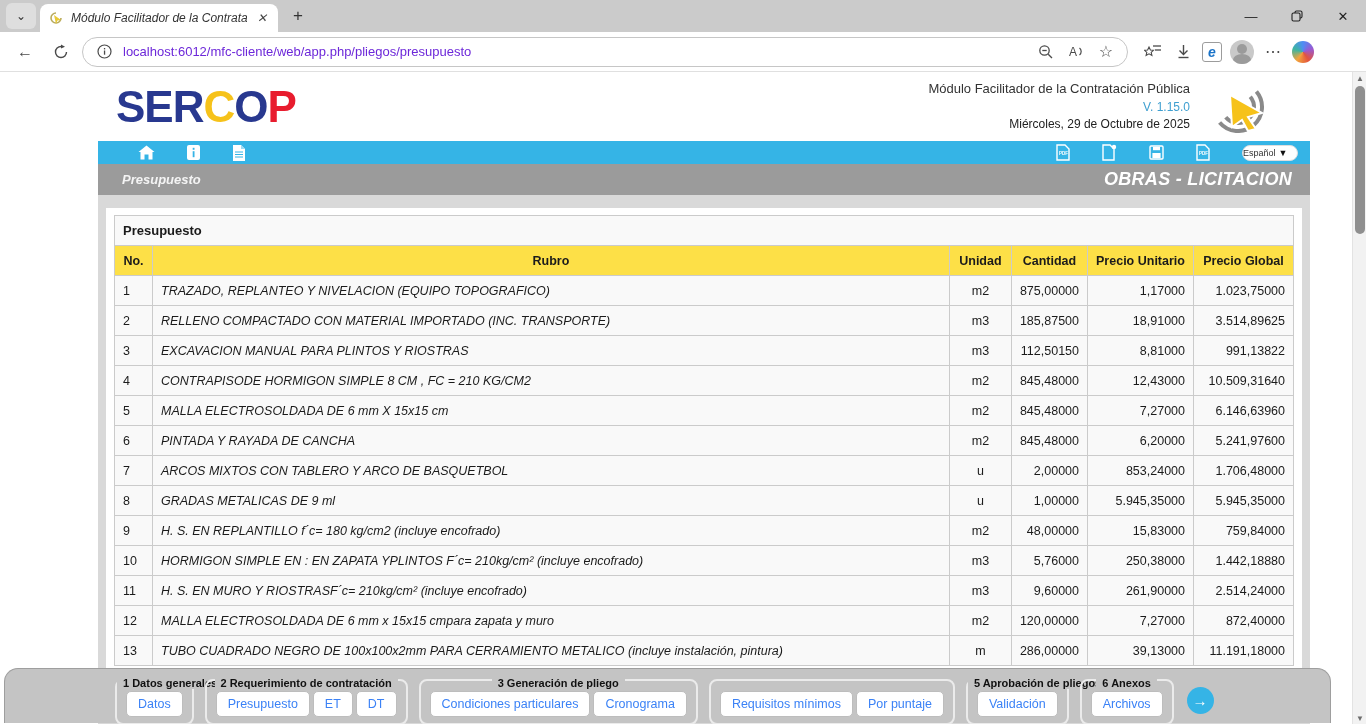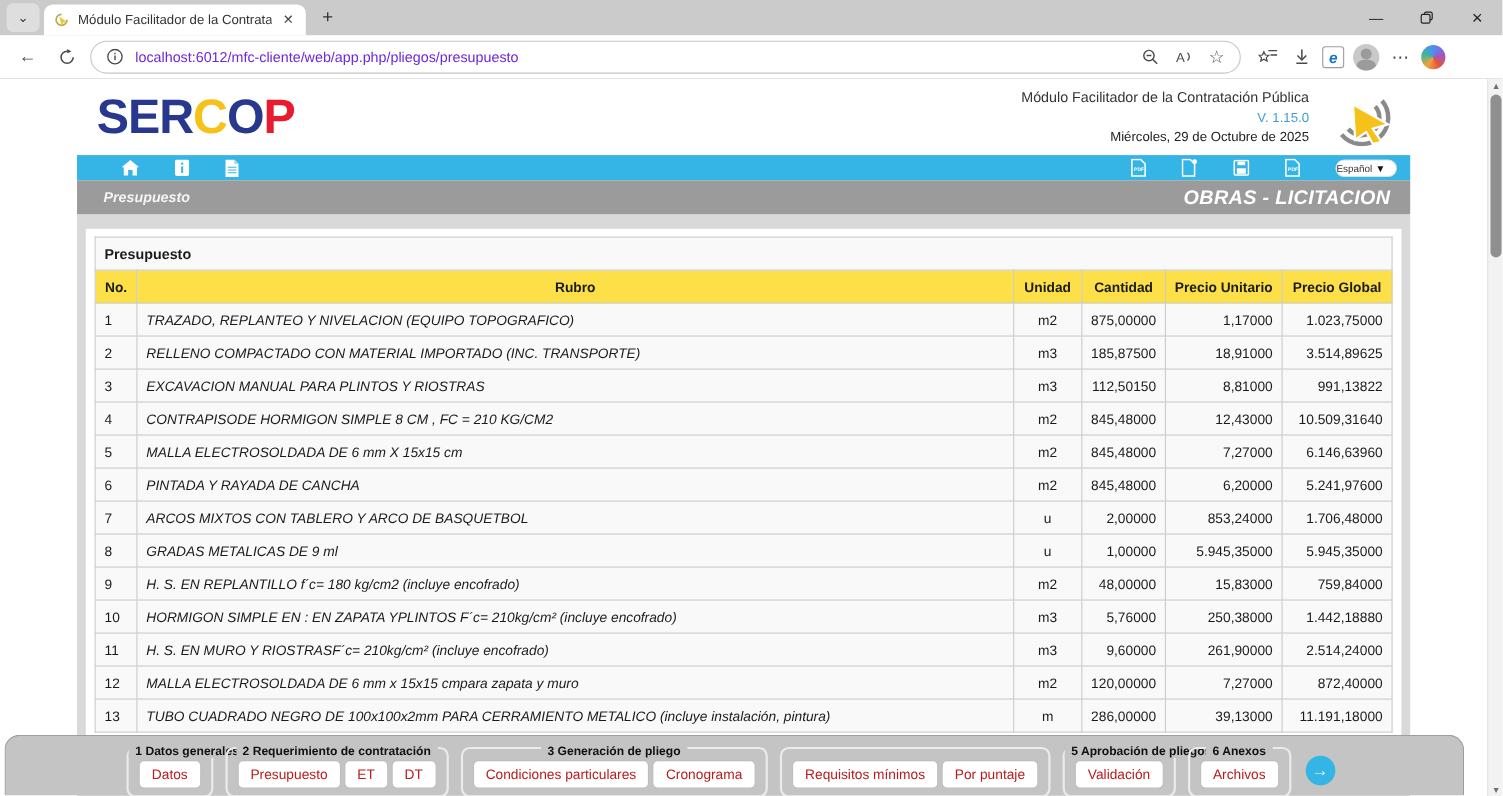--- a/index.html
+++ b/index.html
@@ -1,41 +1,41 @@
 <!DOCTYPE html>
 <html><head>
 <meta charset="utf-8">
 <style>
   * { margin:0; padding:0; box-sizing:border-box; }
   html,body { width:1366px; height:724px; overflow:hidden; font-family:"Liberation Sans", sans-serif; background:#fff; }
 
   
   .tab-strip { height:32px; background:#cbcbcb; display:flex; align-items:flex-end; position:relative; }
   .tab-search { width:30px; height:26px; margin:0 4px 3px 6px; border-radius:6px; background:#dedede; display:flex; align-items:center; justify-content:center; color:#333; font-size:12px; }
-  .tab { width:238px; height:28px; background:#fff; border-radius:8px 8px 0 0; display:flex; align-items:center; padding:0 8px; gap:7px; }
+  .tab { width:238px; height:28px; background:#fff; border-radius:8px 8px 0 0; display:flex; align-items:center; padding:0 8px; gap:7px;font-style:italic; }
   .tab-title { flex:1; font-size:12px; color:#333; white-space:nowrap; overflow:hidden; }
   .tab-close { color:#444; font-size:12px; padding:0 3px; }
   .new-tab { width:28px; height:26px; margin:0 0 3px 6px; display:flex; align-items:center; justify-content:center; color:#333; font-size:17px; }
   .win-controls { position:absolute; right:0; top:0; height:32px; display:flex; }
   .win-btn { width:46px; height:32px; display:flex; align-items:center; justify-content:center; color:#222; font-size:13px; }
 
   .toolbar { height:40px; background:#fff; border-bottom:1px solid #e0e0e0; display:flex; align-items:center; padding:0 10px; gap:6px; }
   .nav-ico { width:30px; height:30px; display:flex; align-items:center; justify-content:center; color:#4a4a4a; font-size:16px; }
   .address-bar { flex:1; height:30px; max-width:1046px; border:1px solid #c6c6c6; border-radius:16px; display:flex; align-items:center; padding:0 10px; gap:8px; background:#fff; }
   .url-text { flex:1; font-size:13px; color:#6d28d9; white-space:nowrap; overflow:hidden; }
   .pill-ico { width:22px; height:22px; display:flex; align-items:center; justify-content:center; color:#4a4a4a; }
   .tb-right { display:flex; align-items:center; gap:8px; padding-left:8px; }
   .avatar { width:24px; height:24px; border-radius:50%; background:#c9c9c9; position:relative; overflow:hidden; }
   .avatar:before { content:""; position:absolute; left:7px; top:4px; width:10px; height:10px; border-radius:50%; background:#9b9b9b; }
   .avatar:after { content:""; position:absolute; left:3px; top:14px; width:18px; height:12px; border-radius:50%; background:#9b9b9b; }
   .copilot { width:22px; height:22px; border-radius:50%; background:conic-gradient(#4e8df5,#9b59d0,#e2533f,#f2a33c,#3db5a0,#4e8df5); }
   .ie-badge { width:20px; height:20px; border:1px solid #9c9c9c; border-radius:3px; display:flex; align-items:center; justify-content:center; color:#1a73c8; font-weight:bold; font-size:14px; font-style:italic; background:#fff; }
 
   
-  .page { position:relative; width:1352px; height:651px; background:#fff; }
+  .page { position:relative; width:1352px; height:651px; background:#fff;padding-left:28px; }
 
   .site-header { height:69px; display:flex; align-items:center; padding:0 78px 0 88px; }
   .sercop-logo { font-size:44px; font-weight:bold; letter-spacing:-1px; line-height:1; }
   .lg-navy { color:#28388f; } .lg-yellow { color:#f6c21a; } .lg-red { color:#e81c2e; }
   .hdr-right { margin-left:auto; text-align:right; line-height:1.45; }
   .hdr-title { font-size:13px; color:#333; }
   .hdr-version { font-size:12px; color:#3f9fd0; }
   .hdr-date { font-size:12px; color:#222; }
   .swirl { margin-left:10px; }
 
@@ -63,21 +63,21 @@
   td.c-rubro { text-align:left; padding-left:12px;font-style:italic; }
   td.c-unidad { text-align:center; }
   td.c-num { text-align:right; padding-right:8px; }
 
   
   .bottom-bar { position:absolute; left:4px; bottom:0; width:1327px; height:55px; background:#c4c4c4; border:1px solid #9e9e9e; border-bottom:none; border-radius:14px 14px 0 0; display:flex; align-items:flex-start; padding:10px 0 0 110px; gap:11px; z-index:5; }
   .fset { position:relative; border:2px solid #ebebeb; border-radius:8px; padding:10px 9px 6px; min-height:42px; }
   .fset-legend { position:absolute; top:-8px; left:0; right:0; text-align:center; }
   .fset-legend span { background:#c4c4c4; padding:0 6px; font-size:11px; font-weight:bold; color:#111; white-space:nowrap; }
   .fset-btns { display:flex; gap:3px; justify-content:center; }
-  .nav-btn { background:#fff; border:1px solid #bdbdbd; border-radius:5px; padding:5px 11px; font-size:12.5px; color:#b91c1c; font-family:"Liberation Sans", sans-serif; white-space:nowrap; }
+  .nav-btn { background:#fff; border:1px solid #bdbdbd; border-radius:5px; padding:5px 11px; font-size:12.5px; color:#3b82f6; font-family:"Liberation Sans", sans-serif; white-space:nowrap; }
   .next-circle { width:27px; height:27px; border-radius:50%; background:#35b4e6; color:#fff; display:flex; align-items:center; justify-content:center; font-size:15px; margin-top:8px; margin-left:2px; }
 
   
   .scrollbar { position:absolute; right:0; top:72px; width:14px; height:652px; background:#f2f2f2; border-left:1px solid #e3e3e3; z-index:6; }
   .sb-arrow { width:14px; height:12px; display:flex; align-items:center; justify-content:center; color:#6e6e6e; font-size:8px; }
   .sb-arrow.down { position:absolute; bottom:0; }
   .sb-thumb { position:absolute; top:14px; left:2px; width:10px; height:148px; background:#8f8f8f; border-radius:5px; }
 </style>
 </head>
 <body>

